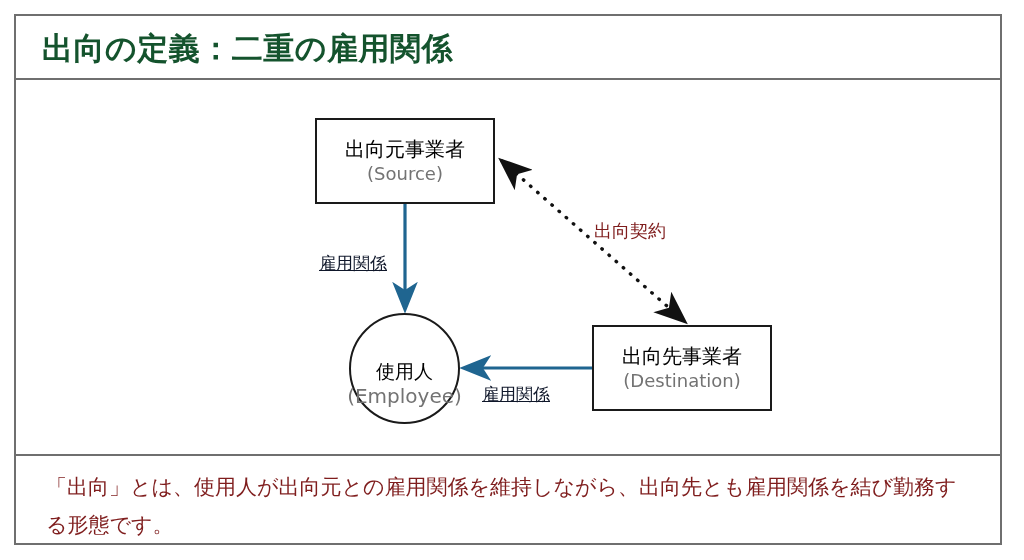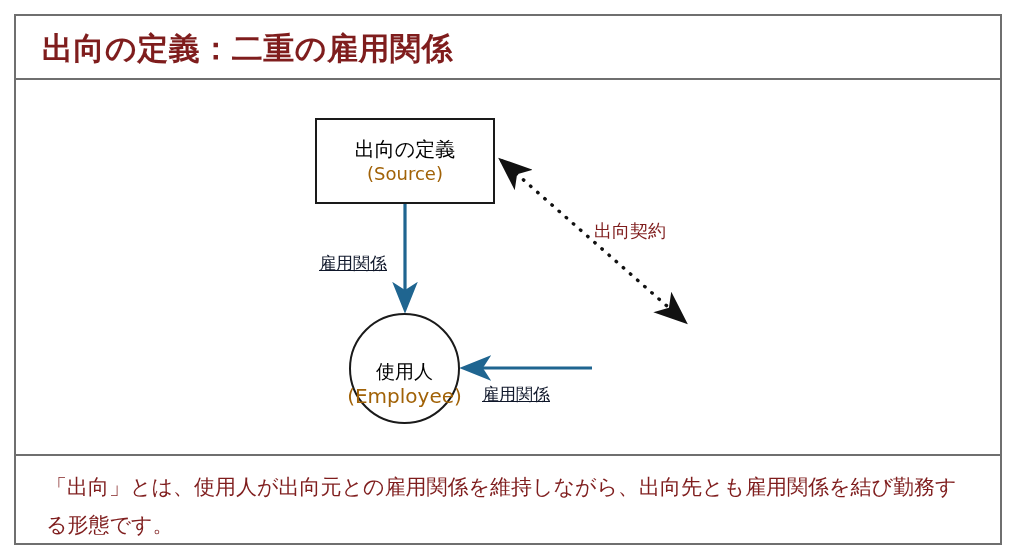--- a/index.html
+++ b/index.html
@@ -38,21 +38,21 @@
   }
   #page-title {
     position: absolute;
     left: 26px;
     top: 12px;
     font-size: 31px;
     font-weight: bold;
     letter-spacing: 0.5px;
     white-space: nowrap;
     line-height: 40px;
-    color: #7f1d1d;
+    color: #14532d;
   }
 
   
   #diagram {
     position: absolute;
     left: 0;
     top: 64px;
     width: 100%;
     height: 376px;
     box-sizing: border-box;
@@ -88,21 +88,21 @@
   }
   .node-jp {
     font-size: 20px;
     line-height: 26px;
     color: #000000;
     white-space: nowrap;
   }
   .node-en {
     font-size: 18px;
     line-height: 24px;
-    color: #a16207;
+    color: #737373;
     white-space: nowrap;
   }
   .circle .node-jp { font-size: 19px; margin-top: 29px; }
   .circle .node-en { font-size: 20px; }
 
   #node-source      { left: 299px; top: 38px;  width: 180px; height: 86px; }
   #node-destination { left: 576px; top: 245px; width: 180px; height: 86px; }
   #node-employee    { left: 333px; top: 233px; width: 111px; height: 111px; }
 
   
@@ -165,24 +165,28 @@
       </defs>
 
       <line x1="389" y1="124" x2="389" y2="229" stroke="#1f6590" stroke-width="3.2" marker-end="url(#arrow-blue)"></line>
 
       <line x1="576" y1="288" x2="448" y2="288" stroke="#1f6590" stroke-width="3.2" marker-end="url(#arrow-blue)"></line>
 
       <line x1="486" y1="81" x2="668" y2="241" stroke="#111111" stroke-width="3.4" stroke-linecap="round" stroke-dasharray="0.5 9" marker-start="url(#arrow-black-start)" marker-end="url(#arrow-black)"></line>
     </svg>
 
     <div id="node-source" class="node-box">
-      <div class="node-jp">出向の定義</div>
+      <div class="node-jp">出向元事業者</div>
       <div class="node-en">(Source)</div>
     </div>
 
+    <div id="node-destination" class="node-box">
+      <div class="node-jp">出向先事業者</div>
+      <div class="node-en">(Destination)</div>
+    </div>
 
     <div id="node-employee" class="node-circle circle">
       <div class="node-jp">使用人</div>
       <div class="node-en">(Employee)</div>
     </div>
 
     <div id="label-employment-1" class="edge-label blue">雇用関係</div>
 
     <div id="label-employment-2" class="edge-label blue">雇用関係</div>
 

